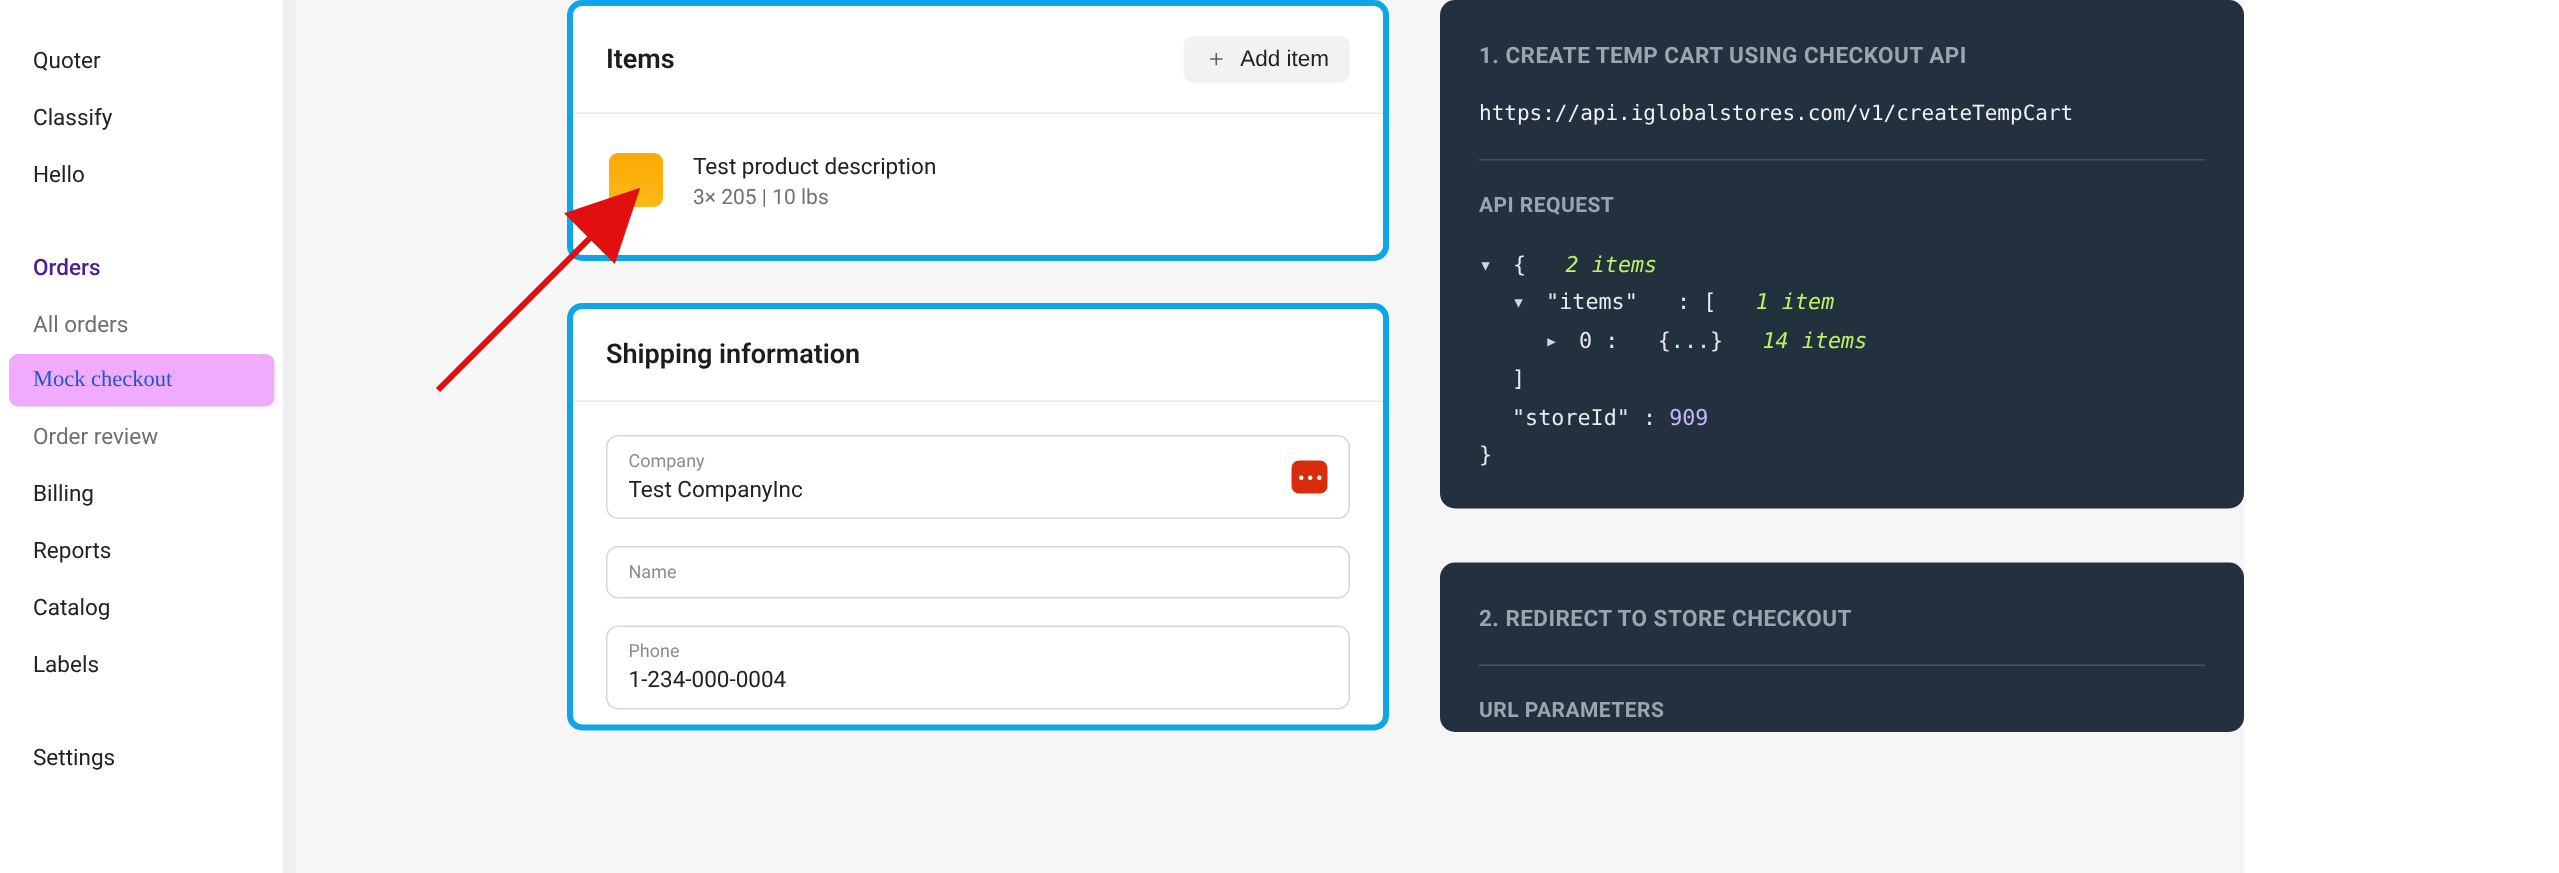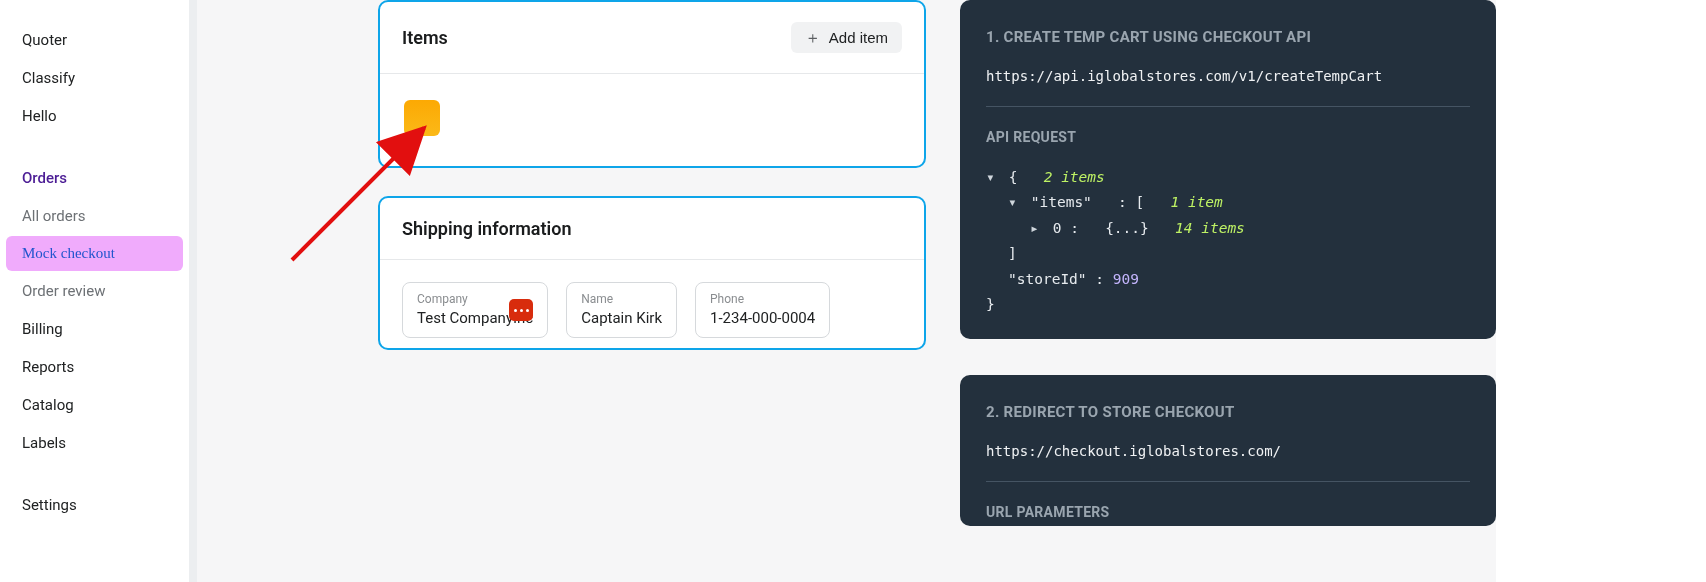--- a/index.html
+++ b/index.html
@@ -56,21 +56,21 @@
   }
 
   
   .main {
     position:absolute;
     left:378px; top:0;
     width:548px;
   }
   .card{
     background:#ffffff;
-    border:2px solid #0ea5e9;
+    border:4px solid #0ea5e9;
     border-radius:10px;
     margin-bottom:28px;
   }
   .card-header{
     display:flex;
     align-items:center;
     justify-content:space-between;
     padding:20px 22px;
     border-bottom:1px solid #e6e8ea;
   }
@@ -108,21 +108,21 @@
     background:linear-gradient(180deg,#fca903 0%,#fbb918 100%);
     flex:0 0 auto;
   }
   .item-text .title{ font-size:15px; color:#202223; }
   .item-text .meta { font-size:14px; color:#6d7175; margin-top:4px;}
 
   
   .ship-body{
     padding:22px 22px 10px 22px;
     display:flex;
-    flex-direction:row;
+    flex-direction:column;
     gap:18px;
   }
   .field{
     position:relative;
     border:1px solid #d6d9dc;
     border-radius:8px;
     padding:9px 14px 10px 14px;
     background:#fff;
   }
   .field .label{
@@ -253,20 +253,24 @@
   <section class="card">
     <div class="card-header">
       <div class="card-title">Items</div>
       <button class="add-btn">
         <span class="plus">＋</span>
         <span>Add item</span>
       </button>
     </div>
     <div class="item-row">
       <div class="thumb"></div>
+      <div class="item-text">
+        <div class="title">Test product description</div>
+        <div class="meta">3× 205 | 10 lbs</div>
+      </div>
     </div>
   </section>
 
   <section class="card">
     <div class="card-header" style="border-bottom:1px solid #e6e8ea;">
       <div class="card-title">Shipping information</div>
     </div>
     <div class="ship-body">
 
       <div class="field">
@@ -274,21 +278,20 @@
         <div class="value">Test CompanyInc</div>
         <div class="pw-dots">
           <span></span>
             <span></span>
             <span></span>
         </div>
       </div>
 
       <div class="field">
         <div class="label">Name</div>
-        <div class="value">Captain Kirk</div>
       </div>
 
       <div class="field">
         <div class="label">Phone</div>
         <div class="value">1-234-000-0004</div>
       </div>
 
     </div>
   </section>
 </div>
@@ -340,20 +343,19 @@
         <span class="key">"storeId"</span><span class="key"> : </span><span class="num">909</span>
       </div>
       <div>
         <span class="closing">}</span>
       </div>
     </div>
   </div>
 
   <div class="panel" style="padding-bottom:6px;">
     <h2>2. REDIRECT TO STORE CHECKOUT</h2>
-    <div class="mono">https://checkout.iglobalstores.com/</div>
     <hr>
     <div class="subhead" style="margin-bottom:0;">URL PARAMETERS</div>
   </div>
 
 </div>
 
 <div class="blank-right"></div>
 
 </body></html>

